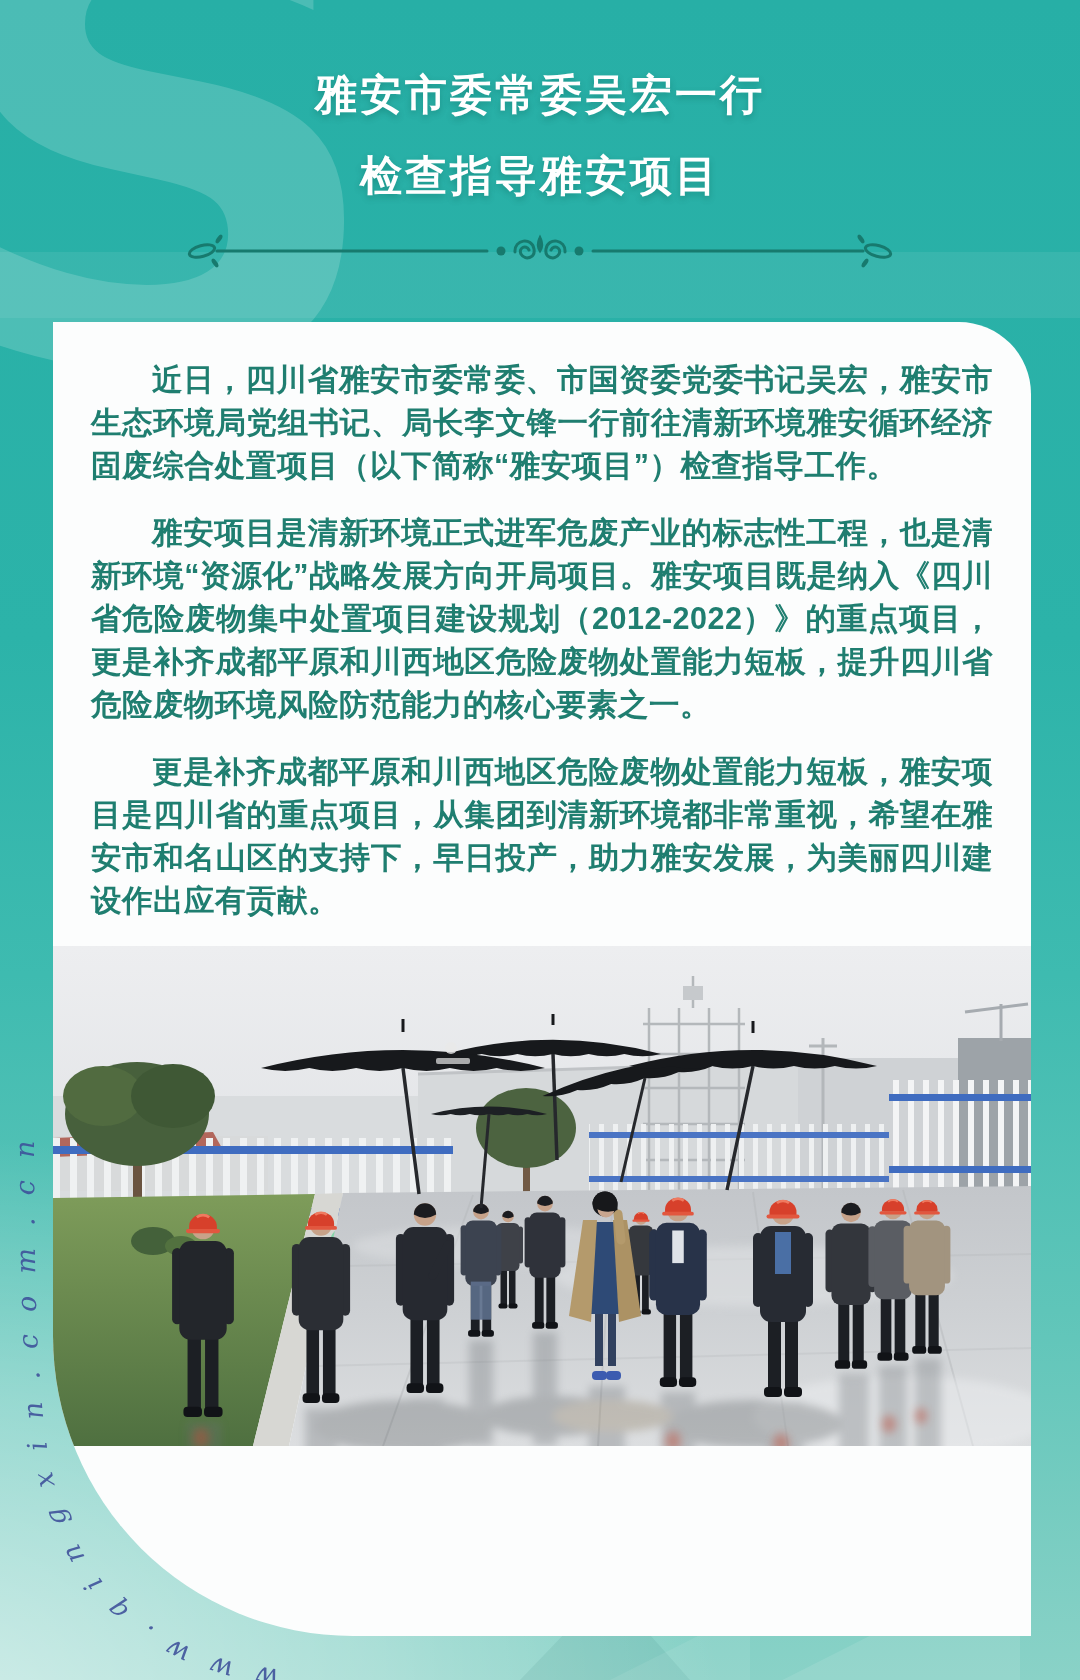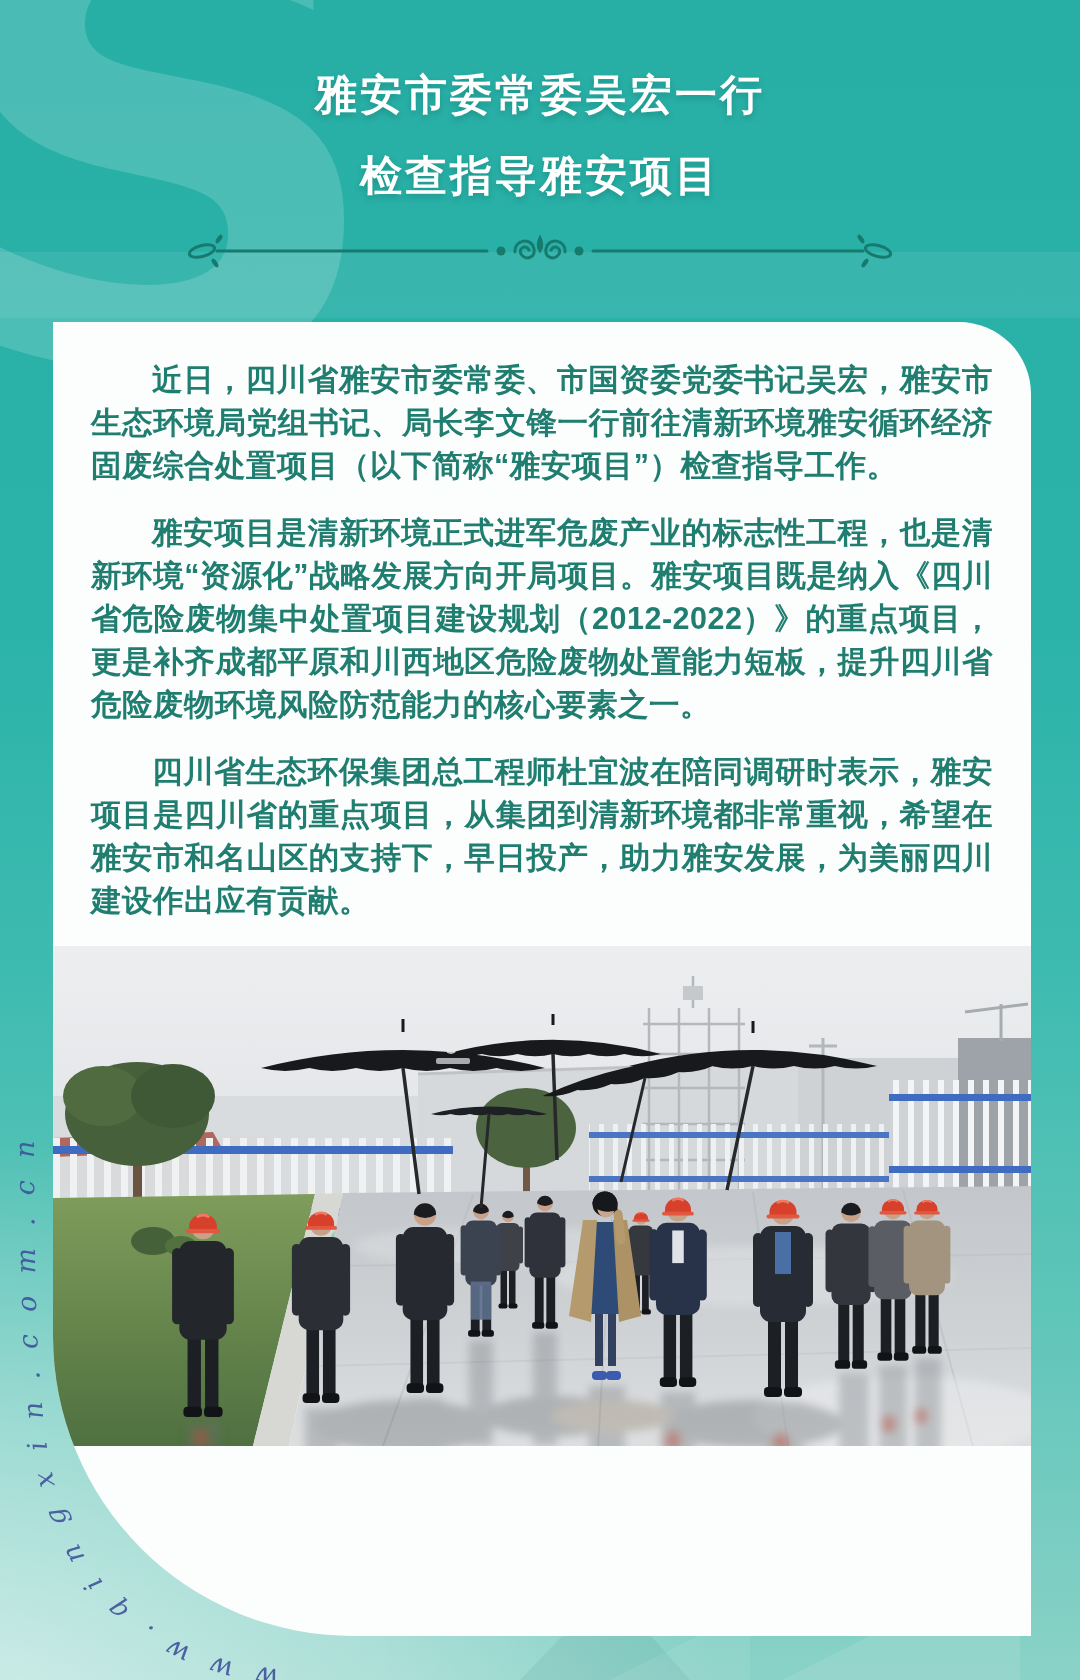--- a/index.html
+++ b/index.html
@@ -105,21 +105,21 @@
           </g>
         <use href="#spir" transform="translate(710,0) scale(-1,1)"></use>
         <path d="M355 6 c3.5 6.5 3.5 11 0 16 c-3.5 -5 -3.5 -9.5 0 -16 Z" fill="#177a6e" stroke-width="1.5"></path>
       </g>
     </svg>
   </header>
 
   <main class="card">
     <p>近日，四川省雅安市委常委、市国资委党委书记吴宏，雅安市生态环境局党组书记、局长李文锋一行前往清新环境雅安循环经济固废综合处置项目（以下简称“雅安项目”）检查指导工作。</p>
     <p>雅安项目是清新环境正式进军危废产业的标志性工程，也是清新环境“资源化”战略发展方向开局项目。雅安项目既是纳入《四川省危险废物集中处置项目建设规划（2012-2022）》的重点项目，更是补齐成都平原和川西地区危险废物处置能力短板，提升四川省危险废物环境风险防范能力的核心要素之一。</p>
-    <p>四川省生态环保集团总工程师杜宜波在陪同调研时表示，雅安项目是四川省的重点项目，从集团到清新环境都非常重视，希望在雅安市和名山区的支持下，早日投产，助力雅安发展，为美丽四川建设作出应有贡献。</p>
+    <p>更是补齐成都平原和川西地区危险废物处置能力短板，雅安项目是四川省的重点项目，从集团到清新环境都非常重视，希望在雅安市和名山区的支持下，早日投产，助力雅安发展，为美丽四川建设作出应有贡献。</p>
 
     <figure aria-label="检查组一行撑伞冒雨在雅安项目现场走访，多人戴红色安全帽走在湿滑路面上">
       <svg width="978" height="500" viewBox="0 0 978 500">
         <defs>
           <linearGradient id="sky" x1="0" y1="0" x2="0" y2="1">
             <stop offset="0" stop-color="#edeef0"></stop>
               <stop offset="1" stop-color="#e0e2e5"></stop>
           </linearGradient>
           <linearGradient id="pave" x1="0" y1="0" x2="0" y2="1">
             <stop offset="0" stop-color="#c3c6ca"></stop>

